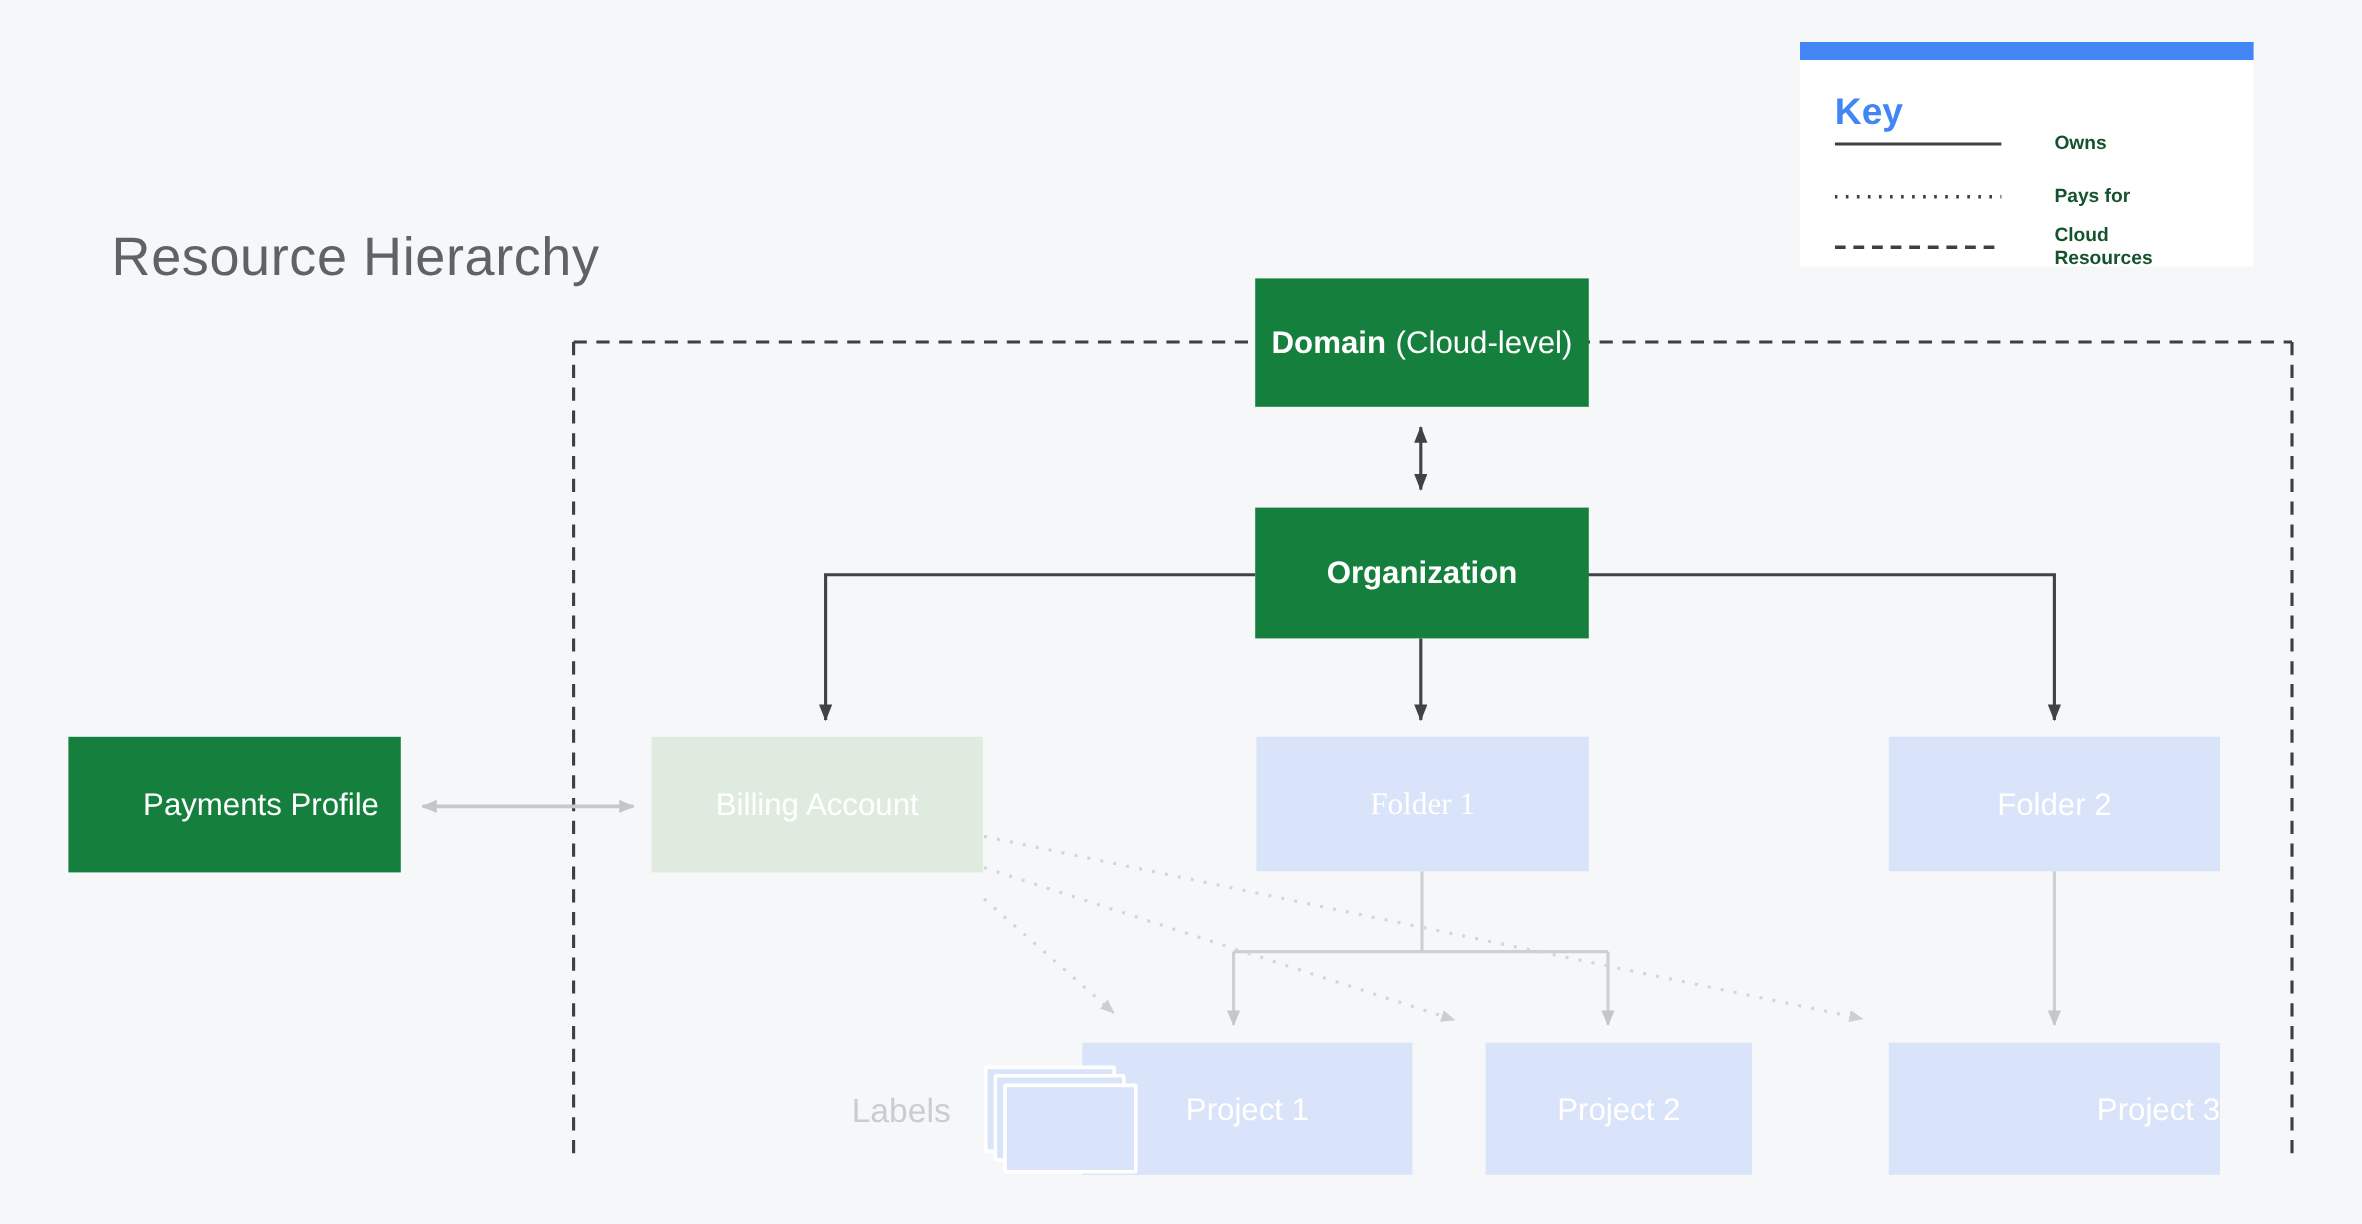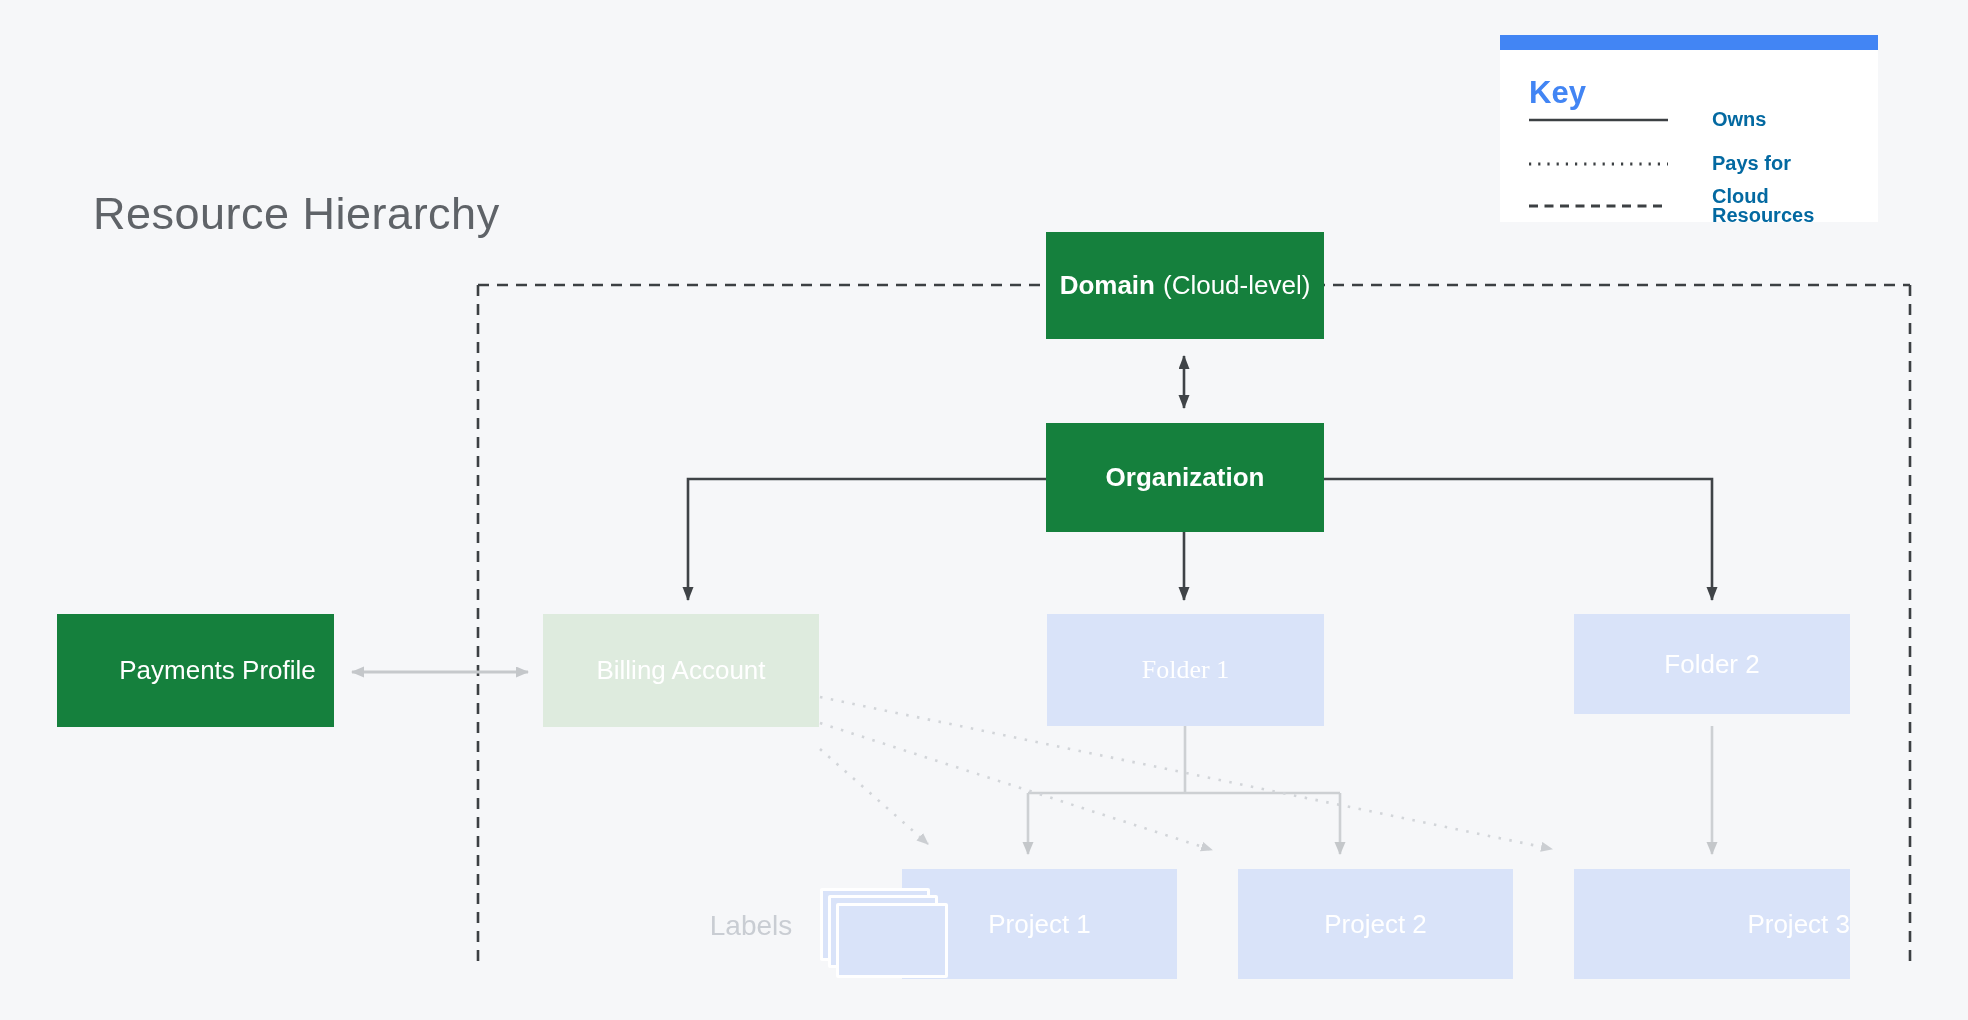--- a/index.html
+++ b/index.html
@@ -20,21 +20,21 @@
     background:#FFFFFF;
   }
   .key-topbar { position:absolute; left:0; top:0; width:100%; height:15px; background:#4285F4; }
   .key-title {
     position:absolute; left:29px; top:40px;
     font-size:31px; font-weight:bold; color:#4285F4;
   }
   .key-row { position:absolute; left:29px; display:flex; align-items:center; }
   .key-row .sample { width:139px; height:8px; flex:0 0 139px; }
   .key-row .key-label {
-    margin-left:44px; font-size:20px; font-weight:bold; color:#0369a1;
+    margin-left:44px; font-size:16px; font-weight:bold; color:#14532d;
     line-height:19px; width:120px;
   }
   .key-row-1 { top:75px; }
   .key-row-2 { top:119px; }
   .key-row-3 { top:152px; }
   
   .node {
     position:absolute; display:flex; align-items:center; justify-content:center;
     font-size:26px; color:#FFFFFF; text-align:center; z-index:2;
   }
@@ -42,23 +42,23 @@
   .node .rest { font-weight:400; margin-left:8px; }
   .node-red   { background:#15803d; }
   .node-blue  { background:#D9E3F9; }
   .node-green { background:#DEEBDE; }
   .node-cream { background:#15803d;padding-left:44px; }
   .node-domain       { left:1046px; top:232px; width:278px; height:107px; }
   .node-organization { left:1046px; top:423px; width:278px; height:109px; font-weight:bold; }
   .node-payments     { left:57px;   top:614px; width:277px; height:113px; }
   .node-billing      { left:543px;  top:614px; width:276px; height:113px; }
   .node-folder1      { left:1047px; top:614px; width:277px; height:112px;font-family:Liberation Serif, serif; }
-  .node-folder2      { left:1574px; top:614px; width:276px; height:100px; }
+  .node-folder2      { left:1574px; top:614px; width:276px; height:112px; }
   .node-project1     { left:902px;  top:869px; width:275px; height:110px; }
-  .node-project2     { left:1238px; top:869px; width:275px; height:110px; }
+  .node-project2     { left:1238px; top:869px; width:222px; height:110px; }
   .node-project3     { left:1574px; top:869px; width:276px; height:110px;justify-content:flex-end; }
   
   .labels-caption {
     position:absolute; left:681px; top:910px; width:140px;
     font-size:28px; color:#C9CDD3; text-align:center; z-index:2;
   }
   .labels-stack { position:absolute; left:820px; top:888px; width:132px; height:92px; z-index:3; }
   .labels-stack .card {
     position:absolute; width:110px; height:73px;
     background:#D9E3F9; border:3px solid #FFFFFF; border-radius:2px;

